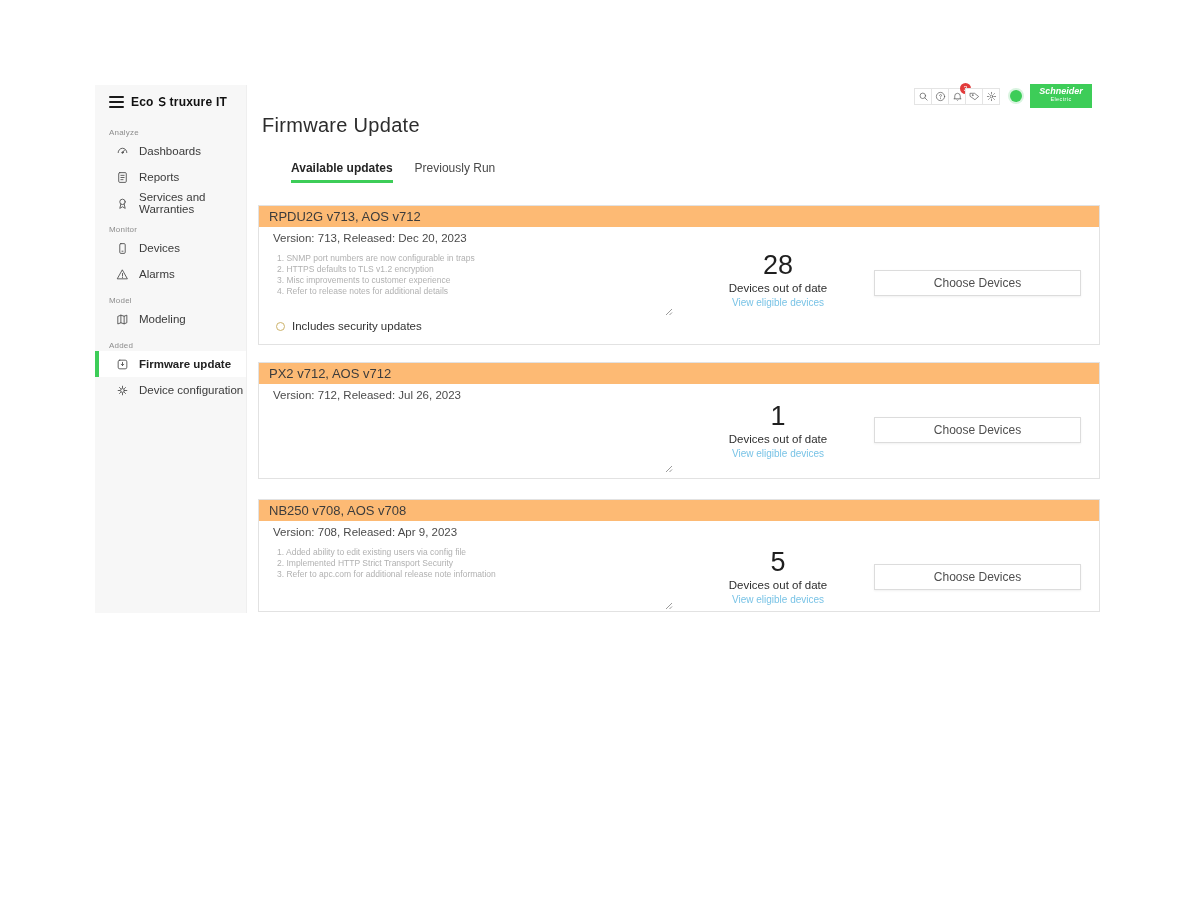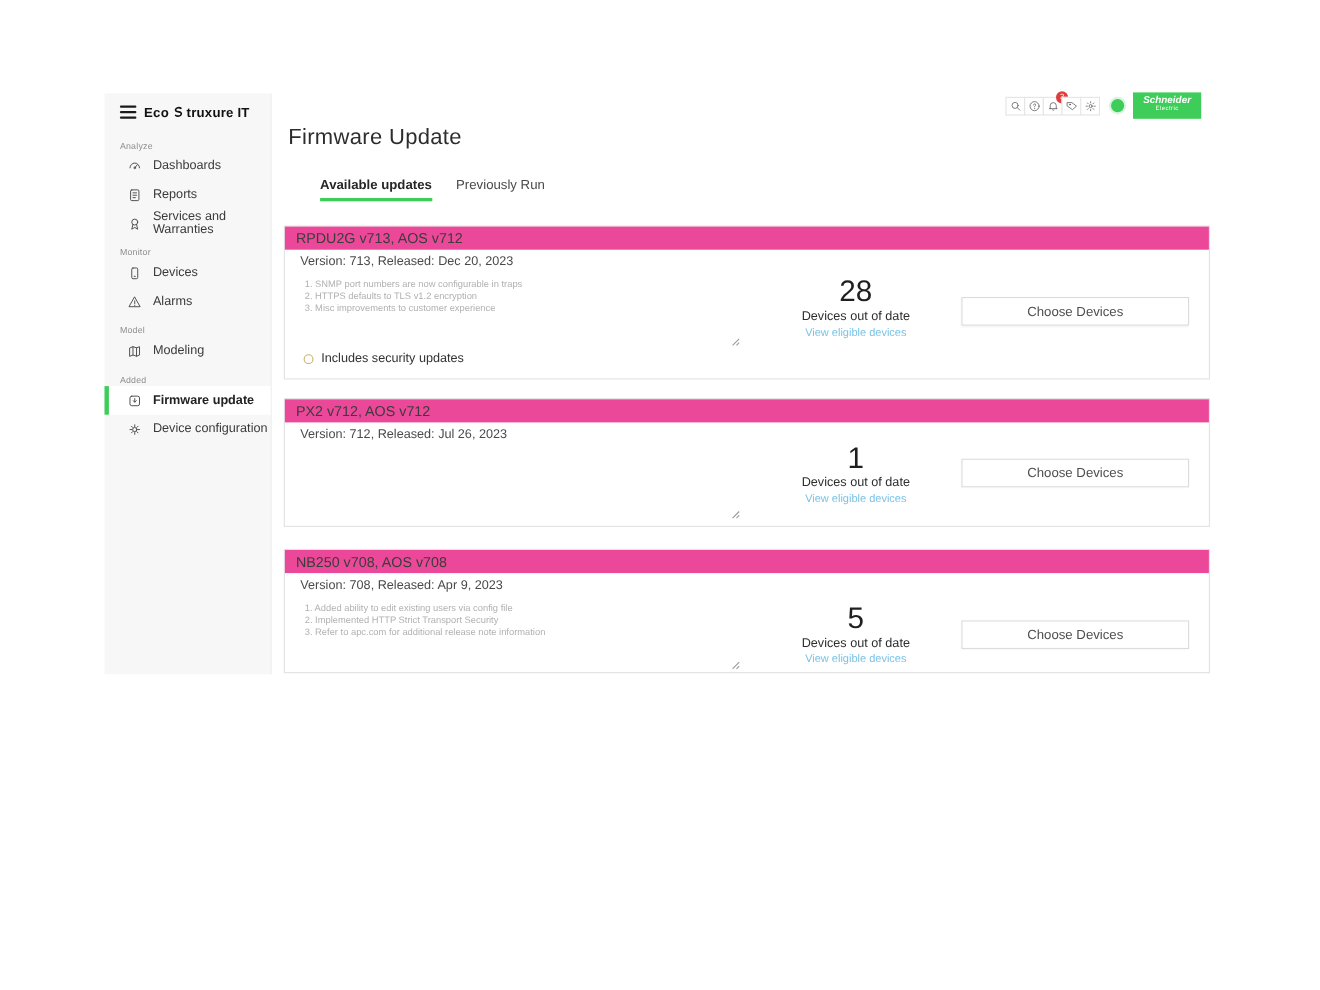--- a/index.html
+++ b/index.html
@@ -41,21 +41,21 @@
   #page-title { left:262px; top:114px; font-size:20px; color:#2d2d2d; font-weight:400; letter-spacing:.3px; }
   #tabs { left:291px; top:161px; display:flex; gap:22px; }
   .tab { font-size:12px; color:#4a4a4a; padding-bottom:5px; cursor:pointer; }
   .tab.active { font-weight:700; color:#262626; border-bottom:3px solid #3dcd58; }
 
   
   .card { position:absolute; left:258px; width:842px; background:#fff; border:1px solid #e2e2e2; }
   #card-0 { top:205px; height:140px; }
   #card-1 { top:362px; height:117px; }
   #card-2 { top:499px; height:113px; }
-  .card-header { background:#ec4899; height:21px; padding:3px 10px; font-size:13px; color:#3c3c3c; }
+  .card-header { background:#fdba74; height:21px; padding:3px 10px; font-size:13px; color:#3c3c3c; }
   .version-line { position:absolute; left:14px; top:26px; font-size:11.5px; color:#4a4a4a; }
   .notes { position:absolute; left:18px; top:47px; width:400px; font-size:8.5px;
     color:#b1b1b1; line-height:11px; }
   .grip { position:absolute; left:406px; top:96px; width:8px; height:8px; cursor:nwse-resize; }
   .grip svg { width:8px; height:8px; stroke:#9a9a9a; stroke-width:1; }
   .security-row { position:absolute; left:17px; top:114px; display:flex; align-items:center; gap:7px;
     font-size:11.5px; color:#323232; }
   .security-dot { width:9px; height:9px; border-radius:50%; border:1.5px solid #cdb36b; }
   .stats { position:absolute; left:454px; width:130px; text-align:center; }
   #card-0 .stats { top:44px; } #card-1 .stats { top:38px; } #card-2 .stats { top:47px; }
@@ -215,20 +215,21 @@
   <div class="tab">Previously Run</div>
 </div>
 
 <div class="card" id="card-0">
   <div class="card-header">RPDU2G v713, AOS v712</div>
   <div class="version-line">Version: 713, Released: Dec 20, 2023</div>
   <div class="notes">
     <div>1. SNMP port numbers are now configurable in traps</div>
     <div>2. HTTPS defaults to TLS v1.2 encryption</div>
     <div>3. Misc improvements to customer experience</div>
+    <div>4. Refer to release notes for additional details</div>
   </div>
   <div class="grip">
     <svg viewBox="0 0 8 8">
         <path d="M7 1 L1 7 M7 4.5 L4.5 7"></path>
       </svg>
   </div>
   <div class="security-row">
     <span class="security-dot"></span>
     <span>Includes security updates</span>
   </div>

